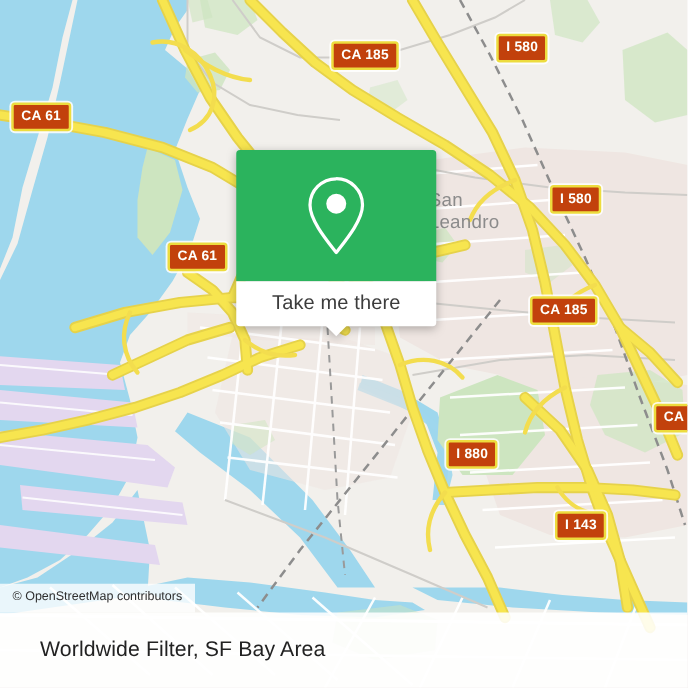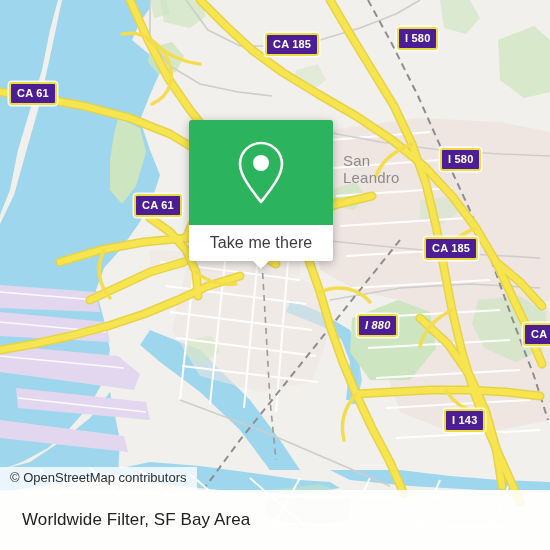--- a/index.html
+++ b/index.html
@@ -27,21 +27,21 @@
     left: 0; top: 0;
     width: 550px; height: 550px;
     background: #f2f0ec;
     overflow: hidden;
   }
   #map svg { display: block; }
 
   
   .shield {
     position: absolute;
-    background: #4c1d95;
+    background: #c2410c;
     border: 2px solid #eddc3e;
     border-radius: 3px;
     color: #ffffff;
     font-size: 11px;
     font-weight: bold;
     letter-spacing: 0.2px;
     line-height: 14px;
     padding: 2px 6px 3px 6px;
     white-space: nowrap;
     box-shadow: 0 0 0 1.5px rgba(255,255,255,0.85);
@@ -56,21 +56,21 @@
     line-height: 17px;
     white-space: nowrap;
     letter-spacing: 0.2px;
   }
 
   
   #callout {
     position: absolute;
     left: 189px;
     top: 120px;
-    width: 144px;
+    width: 160px;
     filter: drop-shadow(0 2px 4px rgba(0,0,0,0.28));
   }
   #callout-green {
     background: #2bb35d;
     height: 105px;
     border-radius: 3px 3px 0 0;
     display: flex;
     align-items: center;
     justify-content: center;
   }
@@ -99,37 +99,37 @@
     border-top: 9px solid #ffffff;
   }
 
   
   #attribution {
     position: absolute;
     left: 0;
     top: 467px;
     background: rgba(255,255,255,0.78);
     color: #2f2f2f;
-    font-size: 13px;
+    font-size: 10px;
     line-height: 16px;
     padding: 3px 10px 4px 10px;
     white-space: nowrap;
   }
   #footer {
     position: absolute;
     left: 0;
     bottom: 0;
     width: 550px;
     height: 60px;
     background: rgba(255,255,255,0.88);
     display: flex;
     align-items: center;
     justify-content: space-between;
     box-sizing: border-box;
-    padding: 0 16px 0 22px;
+    padding: 0 16px 0 32px;
   }
   #footer-title {
     color: #222222;
     font-size: 17px;
     letter-spacing: 0.1px;
     white-space: nowrap;
   }
   #brand {
     display: flex;
     align-items: center;
@@ -323,21 +323,21 @@
       <div>Leandro</div>
     </div>
 
     <div class="shield" style="left:265px; top:33px;">CA 185</div>
     <div class="shield" style="left:397px; top:27px;">I 580</div>
     <div class="shield" style="left:9px; top:82px;">CA 61</div>
     <div class="shield" style="left:440px; top:148px;">I 580</div>
     <div class="shield" style="left:134px; top:194px;">CA 61</div>
     <div class="shield" style="left:424px; top:237px;">CA 185</div>
     <div class="shield" style="left:523px; top:323px;">CA 1</div>
-    <div class="shield" style="left:357px; top:314px;font-style:italic;">I 880</div>
+    <div class="shield" style="left:357px; top:352px;">I 880</div>
     <div class="shield" style="left:444px; top:409px;">I 143</div>
 
     <div id="callout">
       <div id="callout-green">
         <svg width="58" height="70" viewBox="0 0 58 70">
           <path d="M29,5 C17.4,5 8,14.4 8,26 C8,38.5 22,55 29,64 C36,55 50,38.5 50,26 C50,14.4 40.6,5 29,5 Z" fill="none" stroke="#ffffff" stroke-width="2.6" stroke-linejoin="round"></path>
           <circle cx="29" cy="25" r="8" fill="#ffffff"></circle>
         </svg>
       </div>
       <div id="callout-white">

